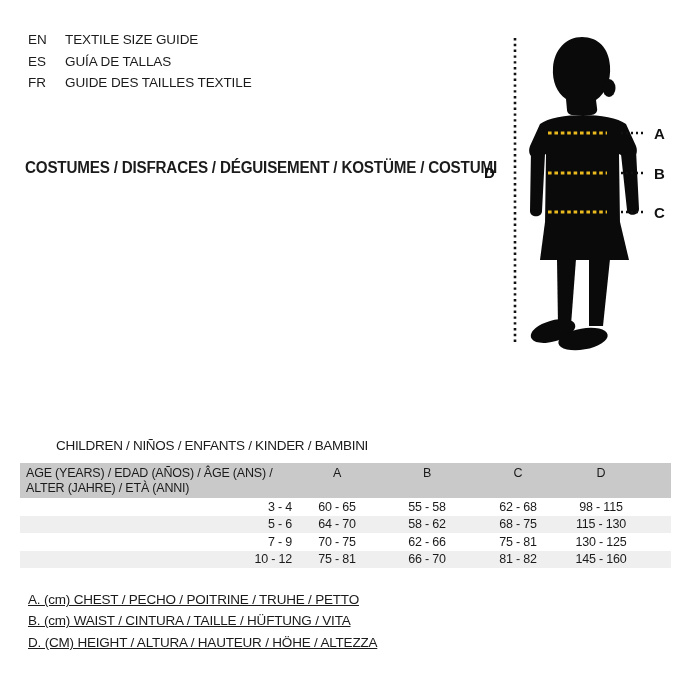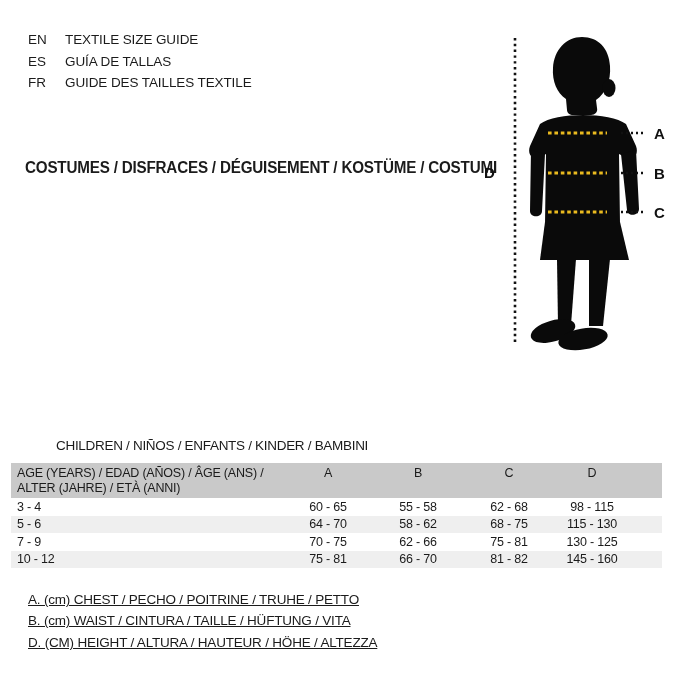--- a/index.html
+++ b/index.html
@@ -19,31 +19,31 @@
   .lang-row{display:flex;align-items:flex-start;height:21.7px;font-size:13.5px;white-space:nowrap;}
   .lang-code{width:37px;flex:0 0 37px;}
   .category-title{
     position:absolute;left:25px;top:159px;font-size:16px;font-weight:700;
     white-space:nowrap;letter-spacing:-0.2px;transform:scaleX(.95);transform-origin:left center;
   }
   .figure{position:absolute;left:470px;top:18px;}
   .fig-label{font-family:"Liberation Sans",sans-serif;font-weight:700;font-size:15px;fill:#111;}
   .section-title{position:absolute;left:28px;top:438px;font-size:13.5px;letter-spacing:-0.3px;white-space:nowrap;margin-left:28px;}
   table.size-table{
-    position:absolute;left:11px;top:463px;width:651px;
+    position:absolute;left:20px;top:463px;width:651px;
     border-collapse:collapse;table-layout:fixed;font-size:12.5px;letter-spacing:-0.2px;
   }
   .size-table th,.size-table td{padding:0;font-weight:normal;}
   .size-table thead th{
     background:var(--table-header-bg);height:32px;vertical-align:top;
     padding-top:3px;text-align:center;
   }
   .size-table thead th.age-th{text-align:left;padding-left:6px;line-height:14.5px;}
   .size-table tbody td{height:17.5px;text-align:center;}
-  .size-table tbody td.age-td{text-align:left;padding-left:6px;}
+  .size-table tbody td.age-td{text-align:right;padding-left:6px;}
   .size-table tbody tr:nth-child(even) td{background:var(--table-stripe-bg);}
   .legend{position:absolute;left:28px;top:589px;font-size:13.5px;line-height:21.4px;letter-spacing:-0.2px;}
   .legend div{white-space:nowrap;text-decoration:underline;}
 </style>
 </head>
 <body>
 
 <div class="lang-list">
   <div class="lang-row">
     <span class="lang-code">EN</span>

